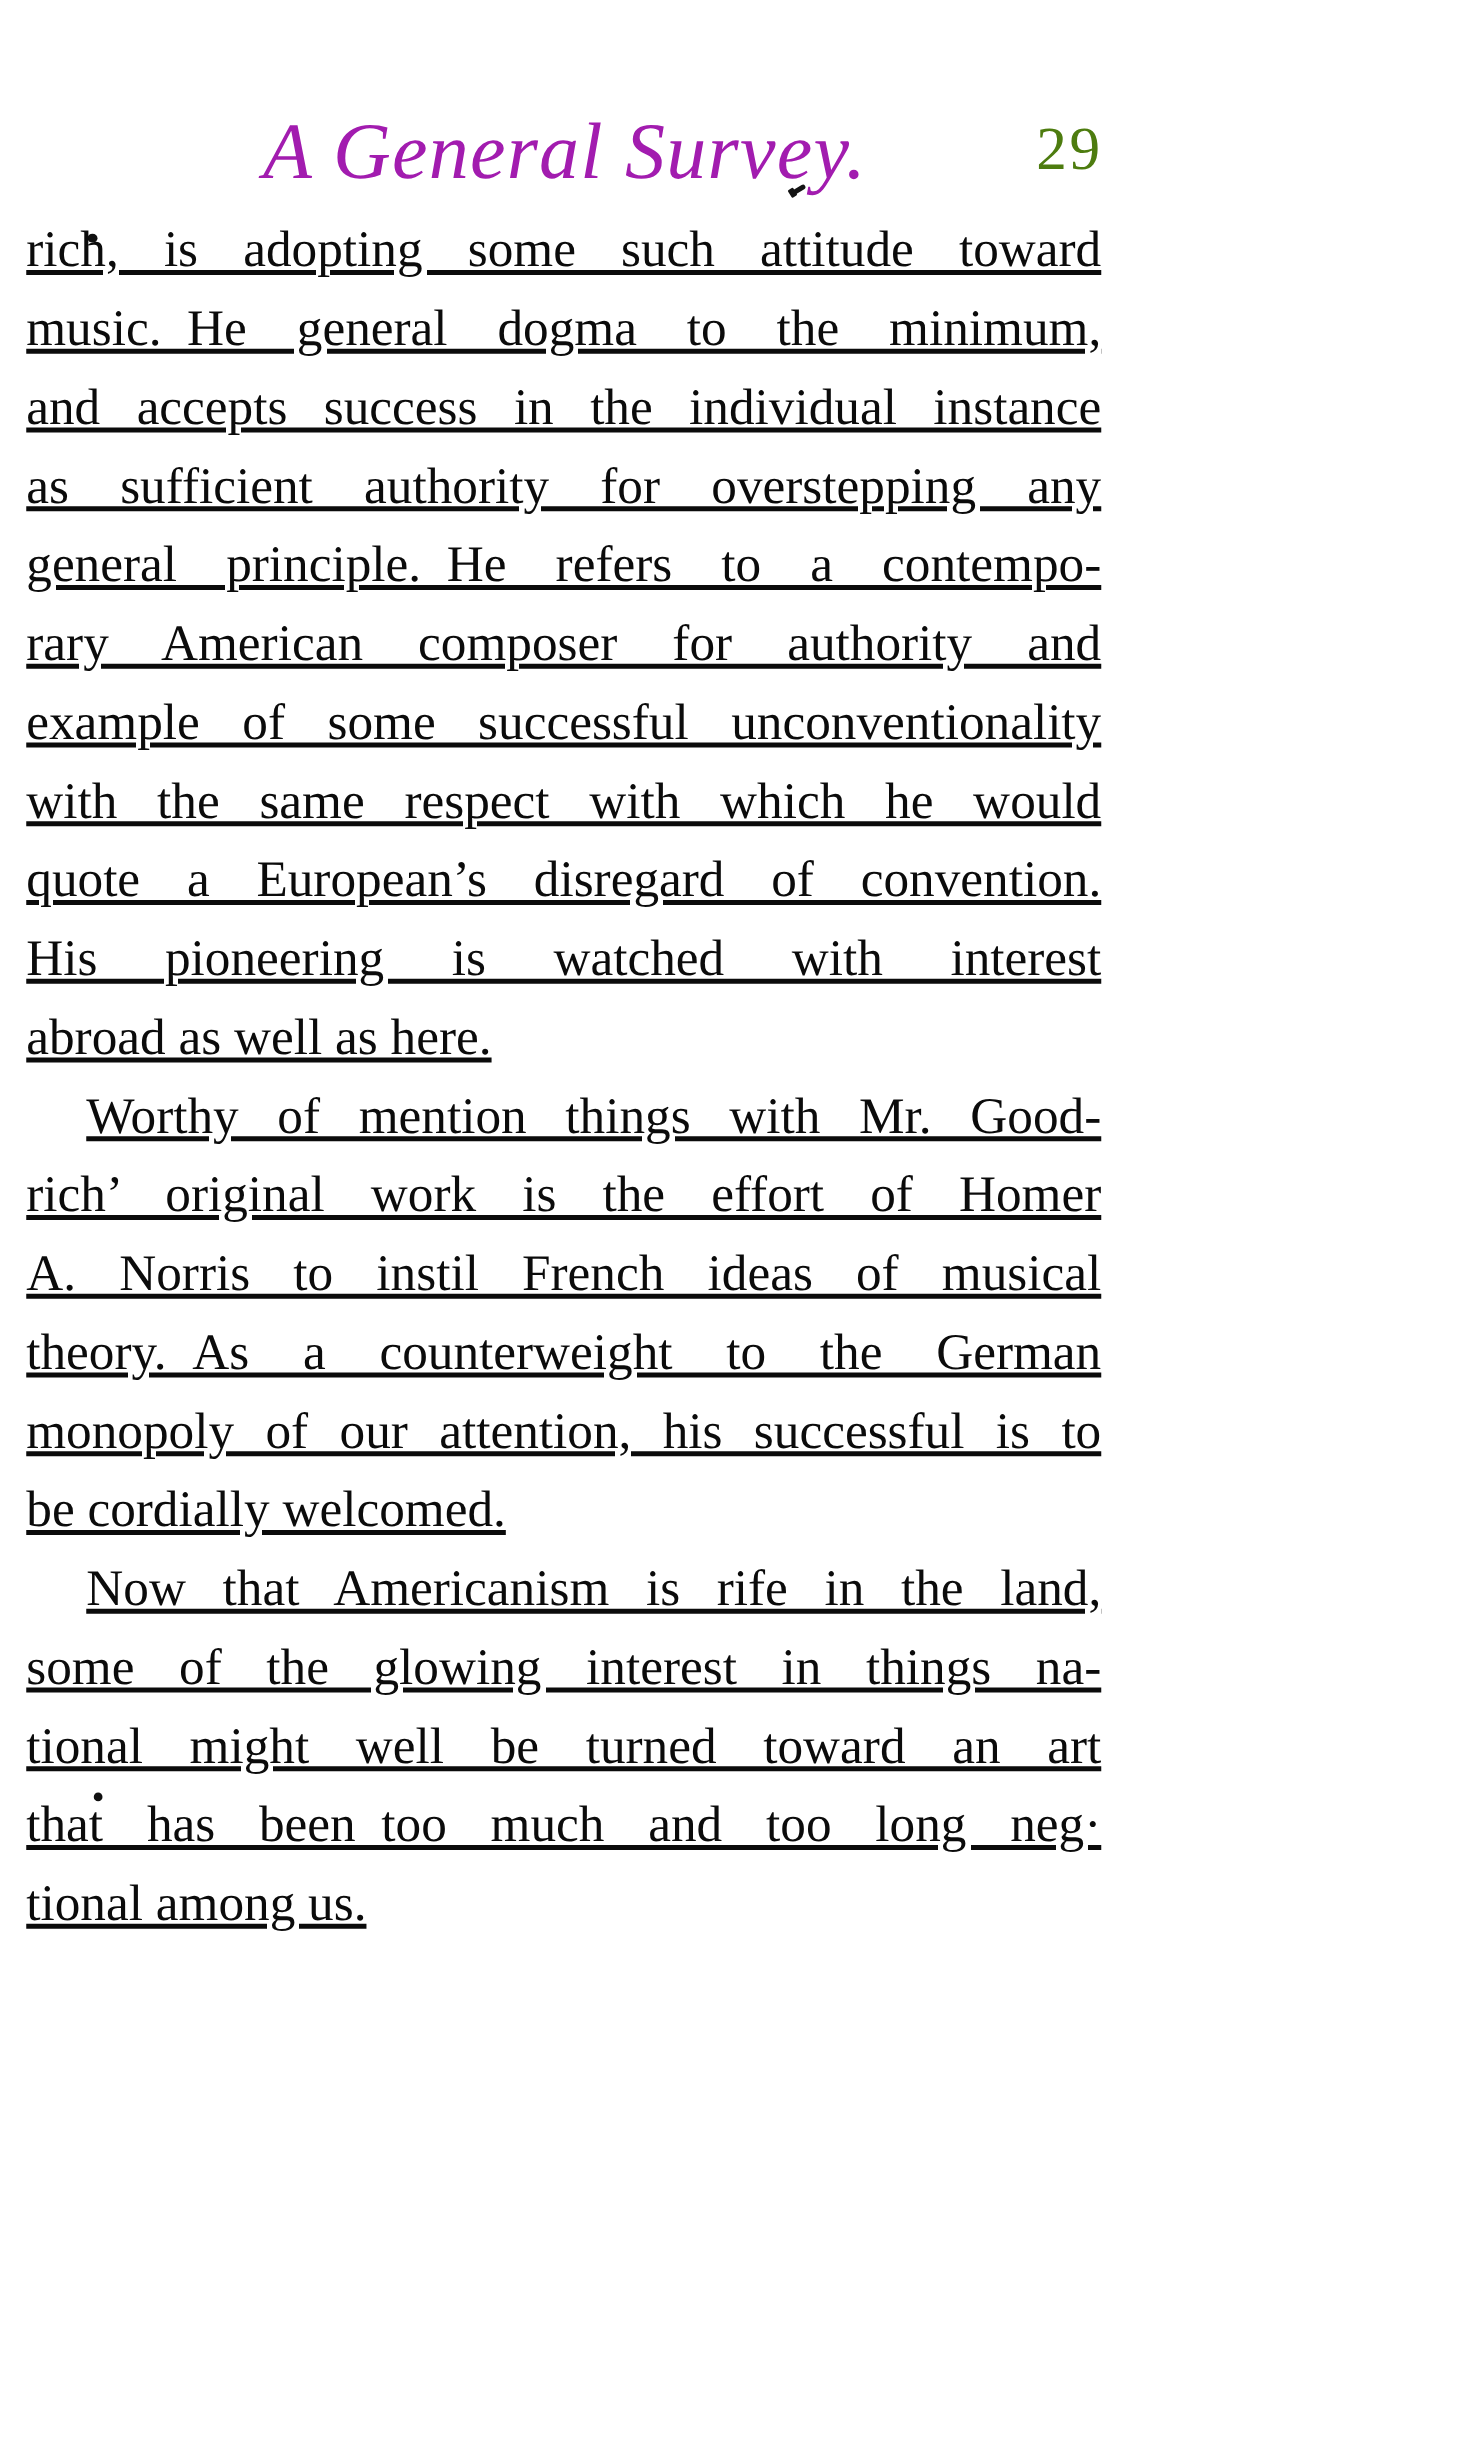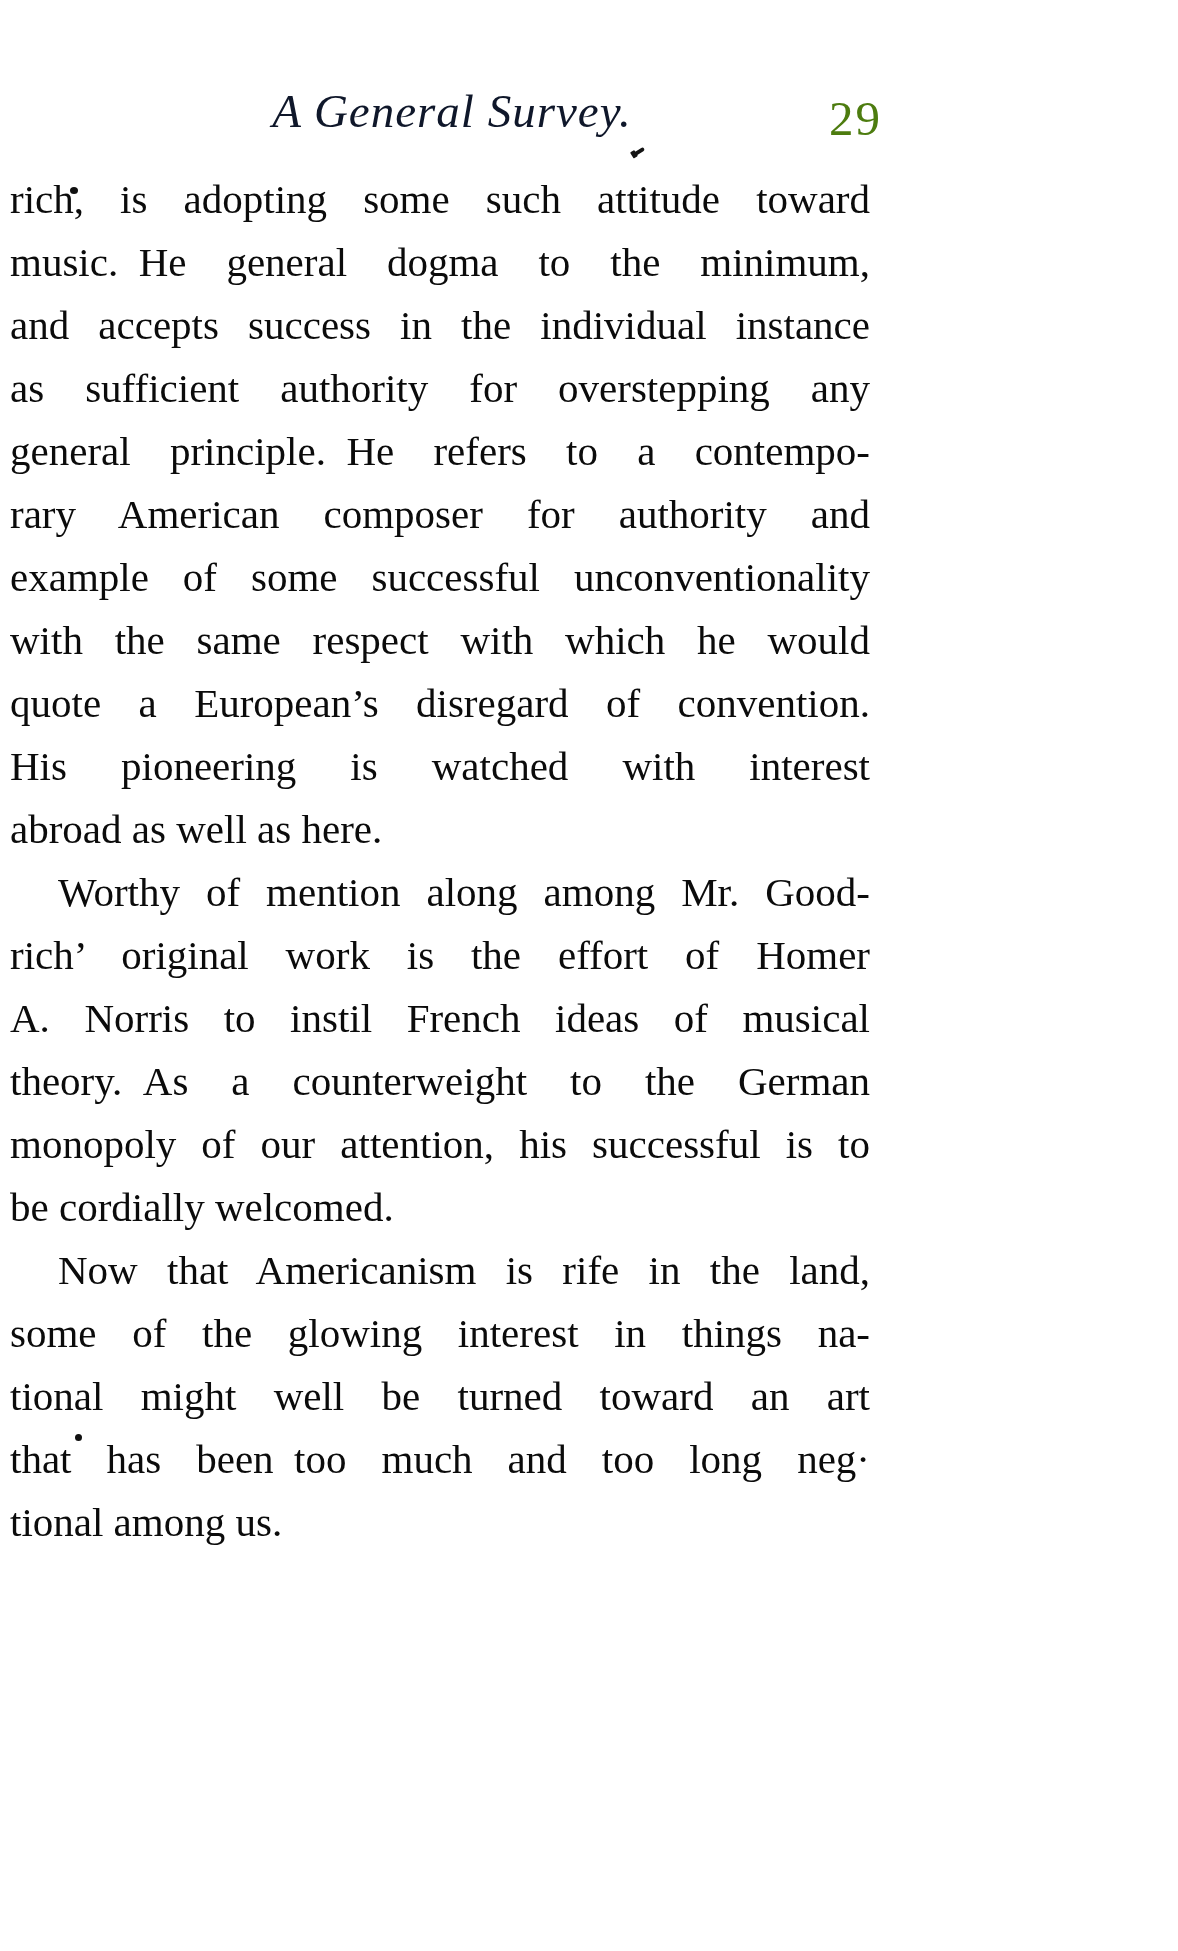--- a/index.html
+++ b/index.html
@@ -17,37 +17,38 @@
     position: absolute;
     left: 22px;
     top: 84px;
     width: 860px;
     height: 66px;
     text-align: center;
   }
   .running-header .title {
     display: inline-block;
     font-style: italic;
-    font-size: 47px;
+    font-size: 64px;
     letter-spacing: 1px;
-    color: #0f172a;
+    color: #a21caf;
   }
   .running-header .folio {
     position: absolute;
     right: 0px;
     top: 6px;
     font-size: 49px;
     letter-spacing: 2px;
     color: #4d7c0f;
   }
   .body-lines {
     position: absolute;
-    left: 10px;
+    left: 21px;
     top: 168px;
     width: 860px;
+    text-decoration: underline;
   }
   .line {
     height: 63px;
     line-height: 63px;
     font-size: 41px;
     text-align: justify;
     text-align-last: justify;
     white-space: normal;
     overflow: visible;
   }
@@ -102,21 +103,21 @@
       <div class="line">music. He general dogma to the minimum,</div>
       <div class="line">and accepts success in the individual instance</div>
       <div class="line">as sufficient authority for overstepping any</div>
       <div class="line">general principle. He refers to a contempo-</div>
       <div class="line">rary American composer for authority and</div>
       <div class="line">example of some successful unconventionality</div>
       <div class="line">with the same respect with which he would</div>
       <div class="line">quote a European’s disregard of convention.</div>
       <div class="line">His pioneering is watched with interest</div>
       <div class="line noj">abroad as well as here.</div>
-      <div class="line indent">Worthy of mention along among Mr. Good-</div>
+      <div class="line indent">Worthy of mention things with Mr. Good-</div>
       <div class="line">rich’ original work is the effort of Homer</div>
       <div class="line">A. Norris to instil French ideas of musical</div>
       <div class="line">theory. As a counterweight to the German</div>
       <div class="line">monopoly of our attention, his successful is to</div>
       <div class="line noj">be cordially welcomed.</div>
       <div class="line indent">Now that Americanism is rife in the land,</div>
       <div class="line">some of the glowing interest in things na-</div>
       <div class="line">tional might well be turned toward an art</div>
       <div class="line">that has been too much and too long neg·</div>
       <div class="line noj">tional among us.</div>

